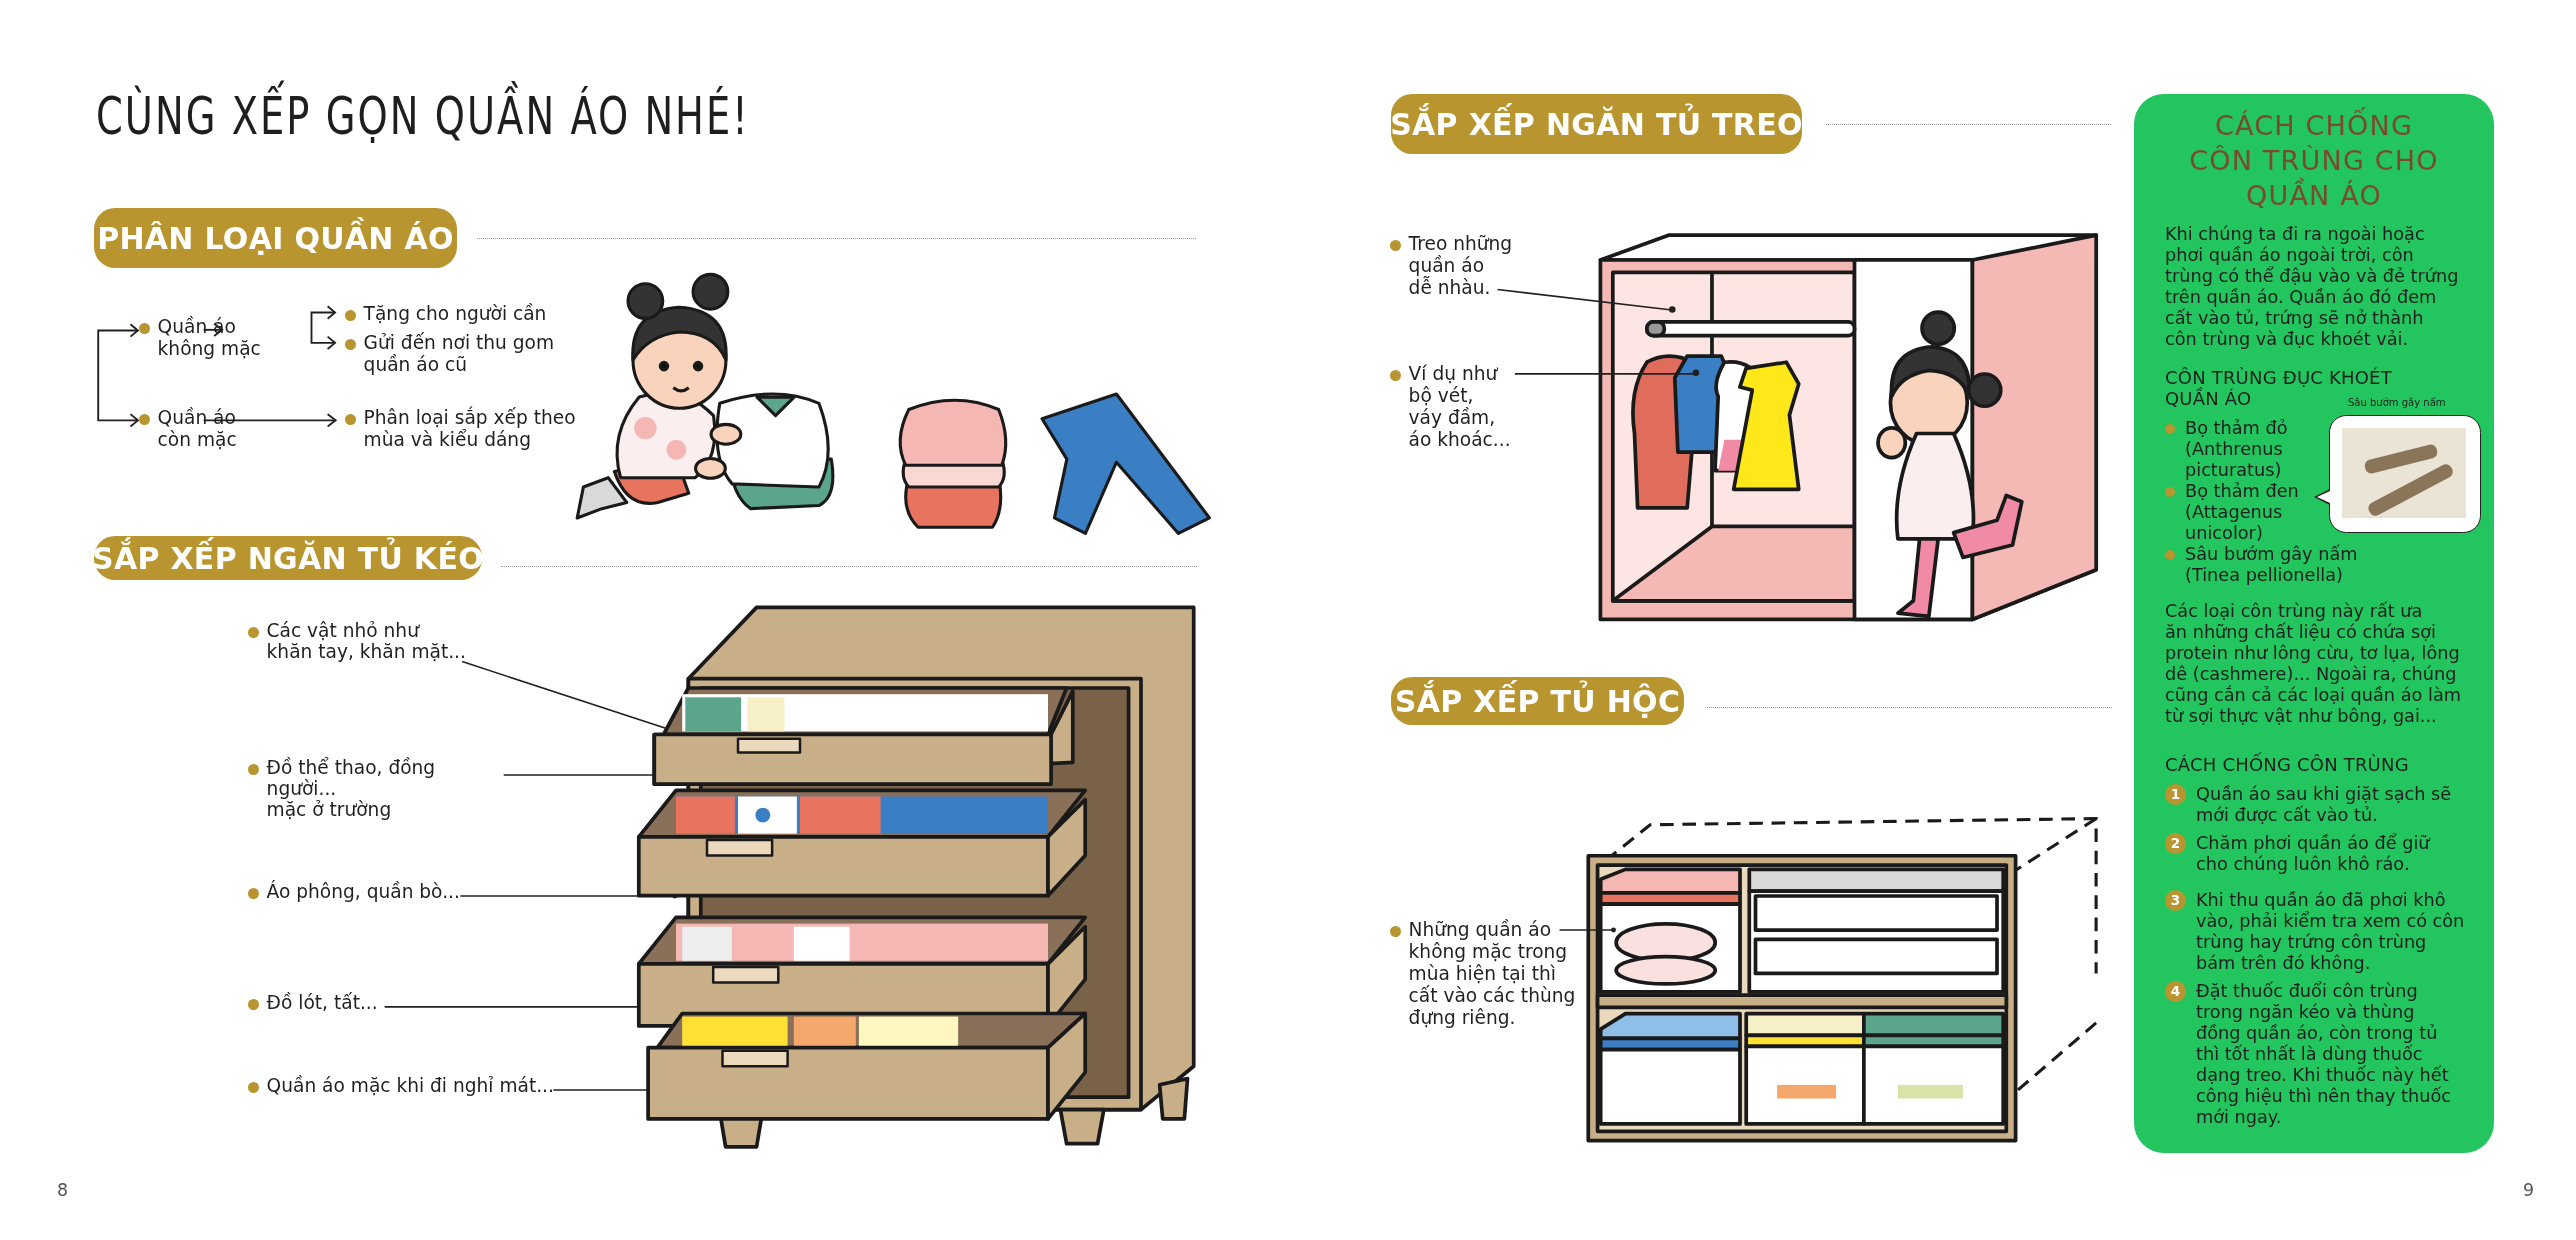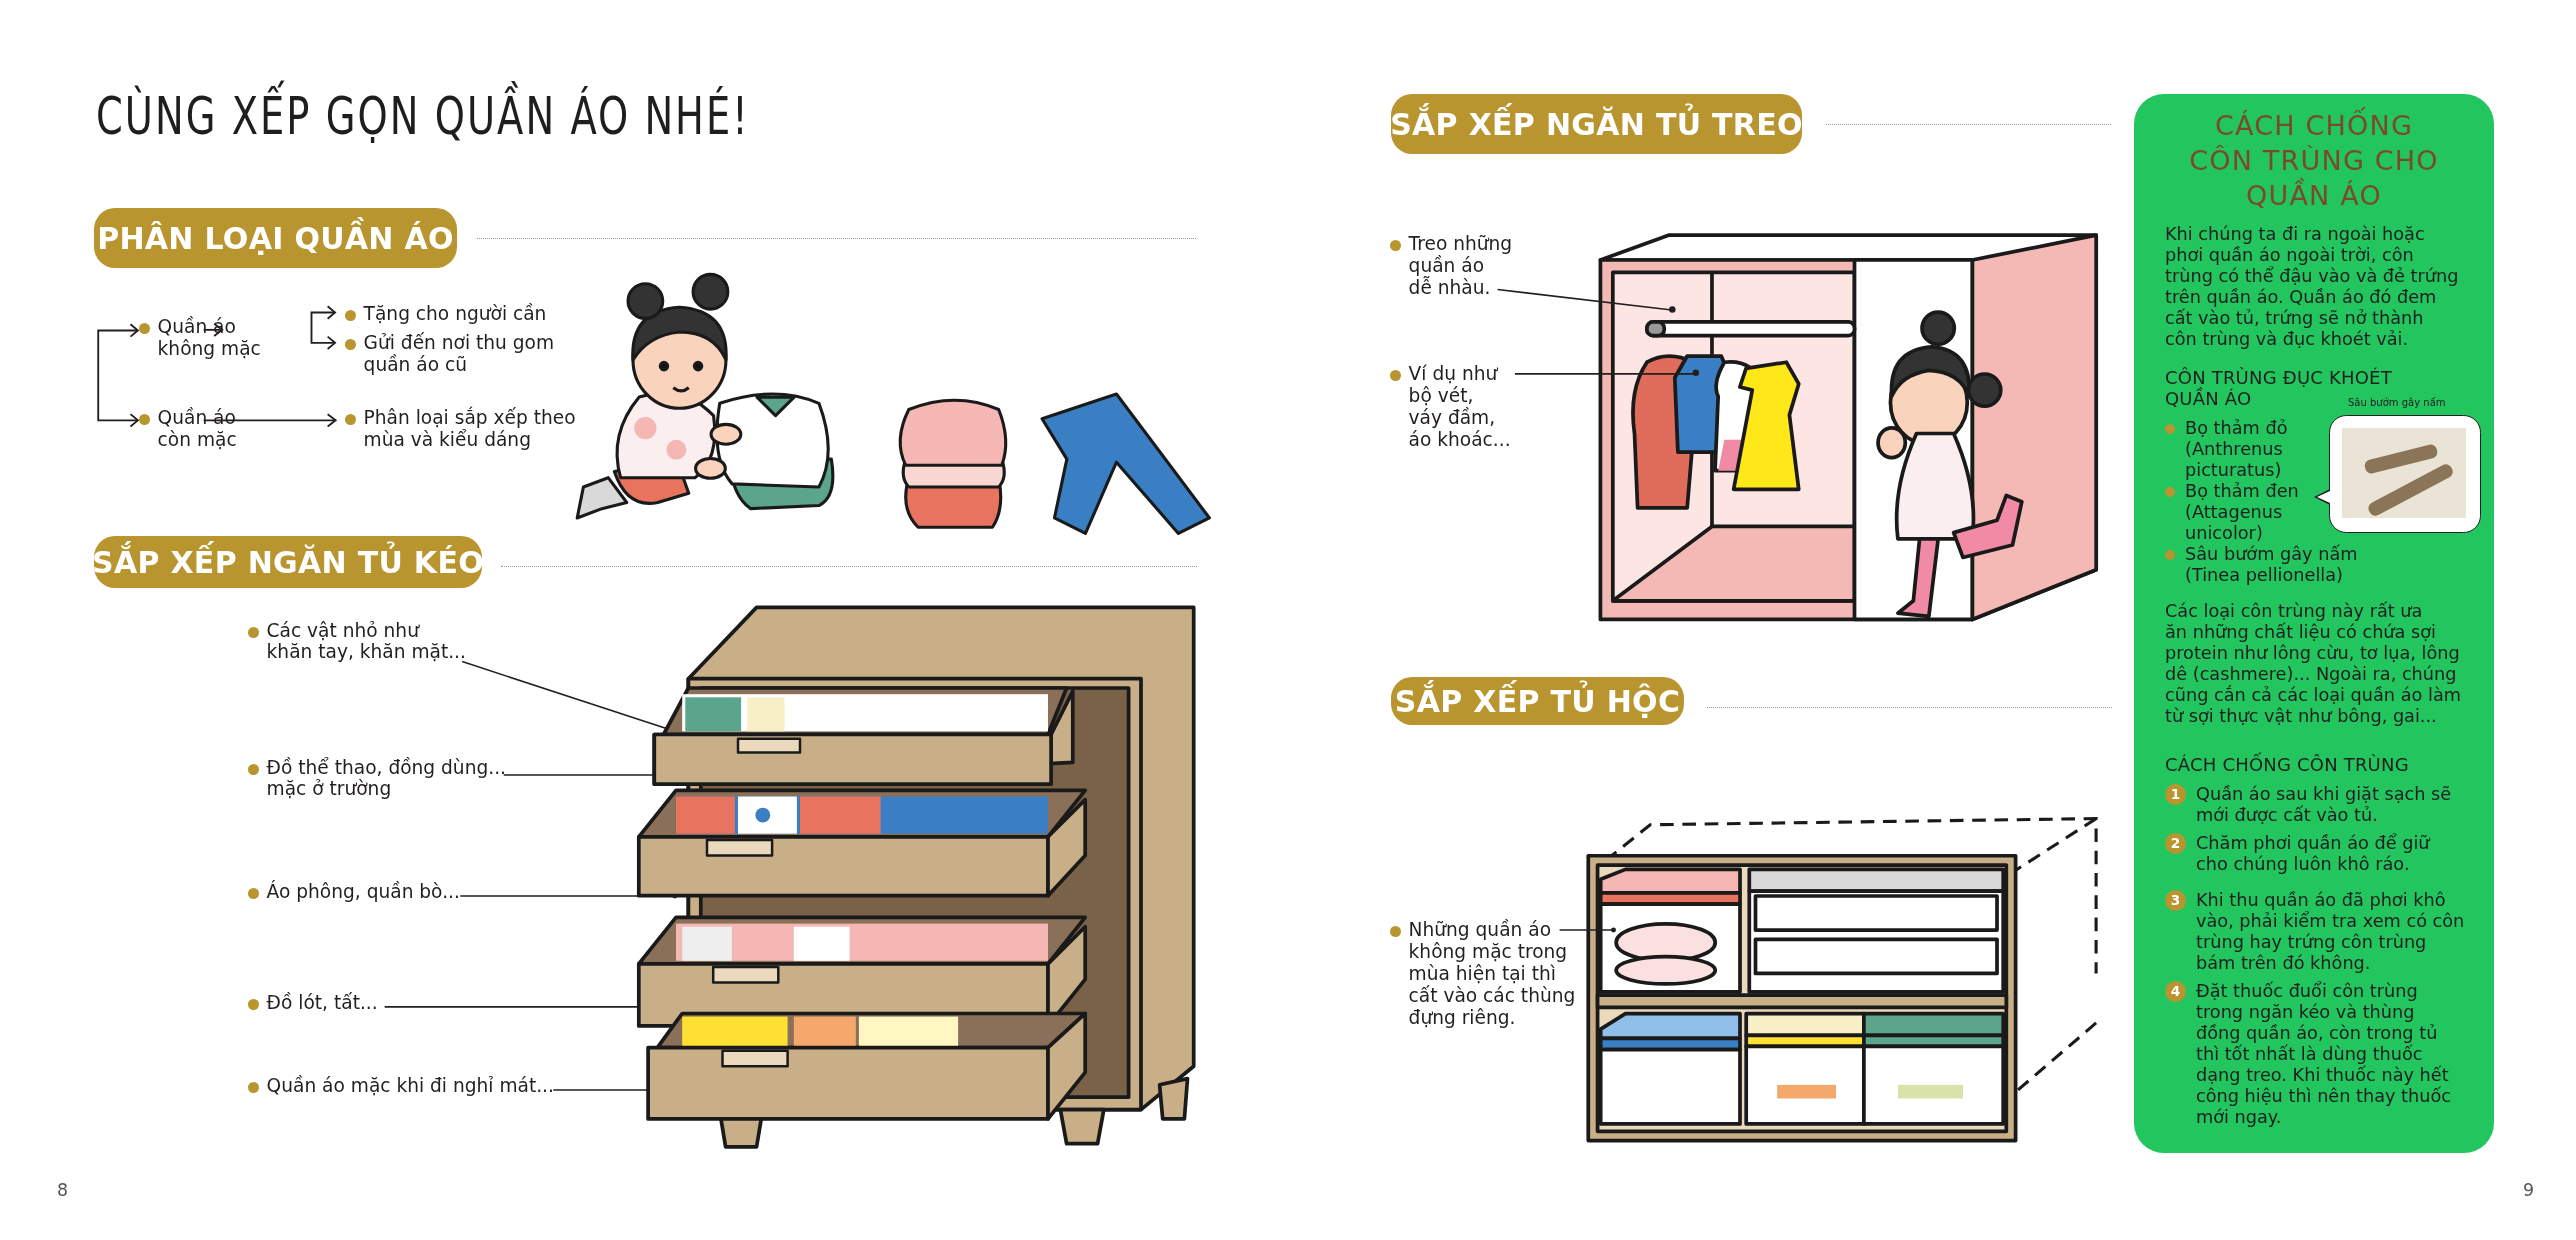--- a/index.html
+++ b/index.html
@@ -101,31 +101,31 @@
     <ellipse cx="225" cy="315" rx="24" ry="16" fill="#fad3bd"></ellipse>
 
     <path d="M545 330 Q530 380 560 410 L680 410 Q700 380 690 330 Z" fill="#e8735f"></path>
     <path d="M540 300 Q530 330 545 345 L690 345 Q705 330 695 300 Z" fill="#f9d7d3"></path>
     <path d="M545 220 Q520 270 540 310 L695 310 Q710 270 690 220 Q620 190 545 220 Z" fill="#f4b7b3"></path>
 
     <path d="M760 235 L880 195 L1030 395 L980 420 L880 305 L830 420 L780 395 L800 300 Z" fill="#3a7fc4"></path>
   </g>
 </svg>
 
-<div class="abs pill" style="left:94px; top:536px; width:388px; height:52px;">SẮP XẾP NGĂN TỦ KÉO</div>
+<div class="abs pill" style="left:94px; top:536px; width:388px; height:44px;">SẮP XẾP NGĂN TỦ KÉO</div>
 <div class="abs dotline" style="left:501px; top:566px; width:696px;"></div>
 
 <div class="abs lbl-sm" style="left:248px; top:620px; width:260px;">
   <span class="bullet"></span>
   <div>Các vật nhỏ như</div>
   <div>khăn tay, khăn mặt...</div>
 </div>
 <div class="abs lbl-sm" style="left:248px; top:757px; width:260px;">
   <span class="bullet"></span>
-  <div>Đồ thể thao, đồng dùng...</div>
+  <div>Đồ thể thao, đồng người...</div>
   <div>mặc ở trường</div>
 </div>
 <div class="abs lbl-sm" style="left:248px; top:881px; width:260px;">
   <span class="bullet"></span>
   <div>Áo phông, quần bò...</div>
 </div>
 <div class="abs lbl-sm" style="left:248px; top:992px; width:260px;">
   <span class="bullet"></span>
   <div>Đồ lót, tất...</div>
 </div>

